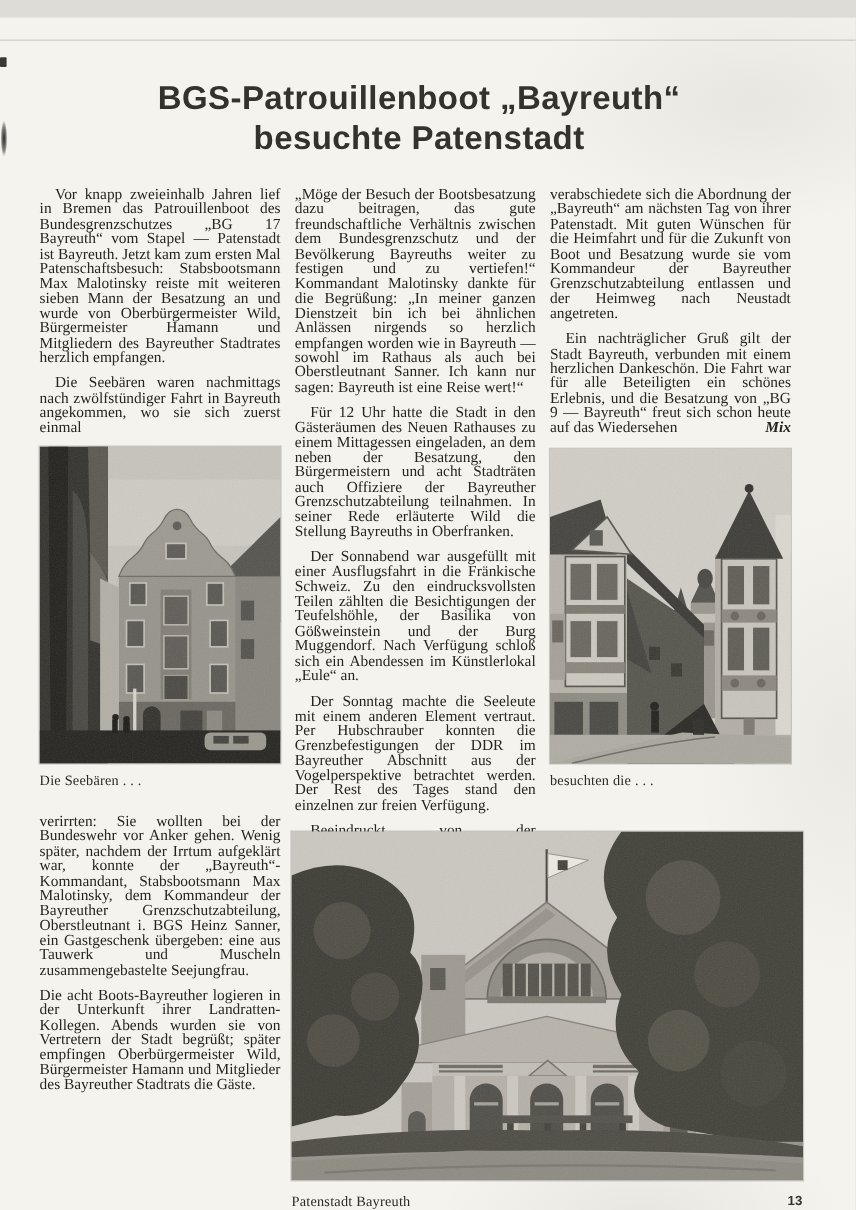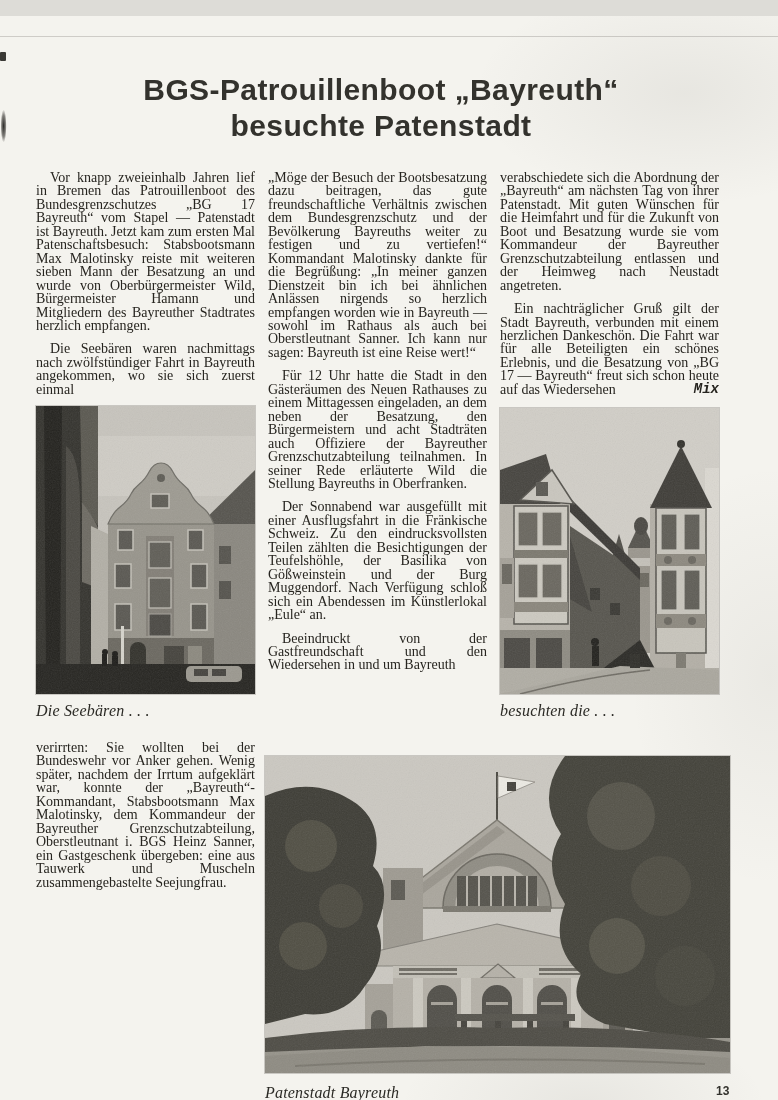--- a/index.html
+++ b/index.html
@@ -20,24 +20,24 @@
   .edge-mark{position:absolute;left:0;top:36px;width:6px;height:9px;background:#3a3935;border-radius:1px;}
   .title{
     position:absolute;left:30px;right:46px;top:56px;text-align:center;
     font-family:"Liberation Sans", sans-serif;font-weight:bold;
     font-size:30px;line-height:36px;color:#33322d;letter-spacing:.4px;
   }
   .col{position:absolute;width:219px;top:155px;}
   .col p{margin:0 0 10px;text-align:justify;font-size:14px;line-height:13.45px;
     -webkit-hyphens:auto;hyphens:auto;}
   .ind{text-indent:14px;}
-  .sig{float:right;font-style:italic;font-weight:bold;font-family:Liberation Mono, monospace;}
+  .sig{float:right;font-style:italic;font-weight:bold;}
   .photo{position:absolute;background:#c9c6bf;box-shadow:0 0 0 1px rgba(70,68,62,.25);}
   .photo svg{display:block;width:100%;height:100%;}
-  .caption{position:absolute;font-style:italic;font-size:16px;color:#2b2a25;letter-spacing:.2px;}
+  .caption{position:absolute;font-size:13px;color:#2b2a25;letter-spacing:.2px;}
   .pagenum{position:absolute;left:716px;top:1068px;font-family:"Liberation Sans",sans-serif;
     font-weight:bold;font-size:12px;color:#33322d;}
 </style>
 </head>
 <body>
 
 <div class="page">
 
   <div class="scanline"></div>
   <div class="edge-mark"></div>
@@ -50,26 +50,27 @@
 
   <div class="col" style="left:36px;">
     <p class="ind">Vor knapp zweieinhalb Jahren lief in Bremen das Patrouillenboot des Bundesgrenzschutzes „BG 17 Bayreuth“ vom Stapel — Patenstadt ist Bayreuth. Jetzt kam zum ersten Mal Patenschaftsbesuch: Stabsbootsmann Max Malotinsky reiste mit weiteren sieben Mann der Besatzung an und wurde von Oberbürgermeister Wild, Bürgermeister Hamann und Mitgliedern des Bayreuther Stadtrates herzlich empfangen.</p>
     <p class="ind">Die Seebären waren nachmittags nach zwölfstündiger Fahrt in Bayreuth angekommen, wo sie sich zuerst einmal</p>
   </div>
 
   <div class="col" style="left:268px;">
     <p>„Möge der Besuch der Bootsbesatzung dazu beitragen, das gute freundschaftliche Verhältnis zwischen dem Bundesgrenzschutz und der Bevölkerung Bayreuths weiter zu festigen und zu vertiefen!“ Kommandant Malotinsky dankte für die Begrüßung: „In meiner ganzen Dienstzeit bin ich bei ähnlichen Anlässen nirgends so herzlich empfangen worden wie in Bayreuth — sowohl im Rathaus als auch bei Oberstleutnant Sanner. Ich kann nur sagen: Bayreuth ist eine Reise wert!“</p>
     <p class="ind">Für 12 Uhr hatte die Stadt in den Gästeräumen des Neuen Rathauses zu einem Mittagessen eingeladen, an dem neben der Besatzung, den Bürgermeistern und acht Stadträten auch Offiziere der Bayreuther Grenzschutzabteilung teilnahmen. In seiner Rede erläuterte Wild die Stellung Bayreuths in Oberfranken.</p>
     <p class="ind">Der Sonnabend war ausgefüllt mit einer Ausflugsfahrt in die Fränkische Schweiz. Zu den eindrucksvollsten Teilen zählten die Besichtigungen der Teufelshöhle, der Basilika von Gößweinstein und der Burg Muggendorf. Nach Verfügung schloß sich ein Abendessen im Künstlerlokal „Eule“ an.</p>
+    <p class="ind">Der Sonntag machte die Seeleute mit einem anderen Element vertraut. Per Hubschrauber konnten die Grenzbefestigungen der DDR im Bayreuther Abschnitt aus der Vogelperspektive betrachtet werden. Der Rest des Tages stand den einzelnen zur freien Verfügung.</p>
     <p class="ind">Beeindruckt von der Gastfreundschaft und den Wiedersehen in und um Bayreuth</p>
   </div>
 
   <div class="col" style="left:500px;">
     <p>verabschiedete sich die Abordnung der „Bayreuth“ am nächsten Tag von ihrer Patenstadt. Mit guten Wünschen für die Heimfahrt und für die Zukunft von Boot und Besatzung wurde sie vom Kommandeur der Bayreuther Grenzschutzabteilung entlassen und der Heimweg nach Neustadt angetreten.</p>
-    <p class="ind"><span>Ein nachträglicher Gruß gilt der Stadt Bayreuth, verbunden mit einem herzlichen Dankeschön. Die Fahrt war für alle Beteiligten ein schönes Erlebnis, und die Besatzung von „BG 17 — Bayreuth“ freut sich schon heute auf das Wiedersehen</span> <span class="sig">Mix</span></p>
+    <p class="ind"><span>Ein nachträglicher Gruß gilt der Stadt Bayreuth, verbunden mit einem herzlichen Dankeschön. Die Fahrt war für alle Beteiligten ein schönes Erlebnis, und die Besatzung von „BG 9 — Bayreuth“ freut sich schon heute auf das Wiedersehen</span> <span class="sig">Mix</span></p>
   </div>
 
   <div class="photo" style="left:36px;top:390px;width:219px;height:288px;">
     <svg viewBox="0 0 219 288" preserveAspectRatio="none">
       <defs>
         <filter id="grain1">
             <feTurbulence type="fractalNoise" baseFrequency="0.9" numOctaves="2"></feTurbulence>
             <feColorMatrix type="saturate" values="0"></feColorMatrix>
           </filter>
       </defs>
@@ -192,20 +193,21 @@
       <rect x="92" y="238" width="7" height="20" fill="#23221e"></rect>
       <circle cx="95" cy="234" r="4" fill="#23221e"></circle>
       <rect x="130" y="246" width="10" height="14" fill="#302f2a"></rect>
       <rect width="219" height="286" filter="url(#grain2)" opacity="0.13"></rect>
     </svg>
   </div>
   <div class="caption" style="left:500px;top:686px;">besuchten die . . .</div>
 
   <div class="col" style="left:36px;top:725px;">
     <p>verirrten: Sie wollten bei der Bundeswehr vor Anker gehen. Wenig später, nachdem der Irrtum aufgeklärt war, konnte der „Bayreuth“-Kommandant, Stabsbootsmann Max Malotinsky, dem Kommandeur der Bayreuther Grenzschutzabteilung, Oberstleutnant i. BGS Heinz Sanner, ein Gastgeschenk übergeben: eine aus Tauwerk und Muscheln zusammengebastelte Seejungfrau.</p>
+    <p>Die acht Boots-Bayreuther logieren in der Unterkunft ihrer Landratten-Kollegen. Abends wurden sie von Vertretern der Stadt begrüßt; später empfingen Oberbürgermeister Wild, Bürgermeister Hamann und Mitglieder des Bayreuther Stadtrats die Gäste.</p>
   </div>
 
   <div class="photo" style="left:265px;top:740px;width:465px;height:317px;">
     <svg viewBox="0 0 465 317" preserveAspectRatio="none">
       <defs>
         <filter id="grain3">
             <feTurbulence type="fractalNoise" baseFrequency="0.85" numOctaves="2"></feTurbulence>
             <feColorMatrix type="saturate" values="0"></feColorMatrix>
           </filter>
       </defs>

